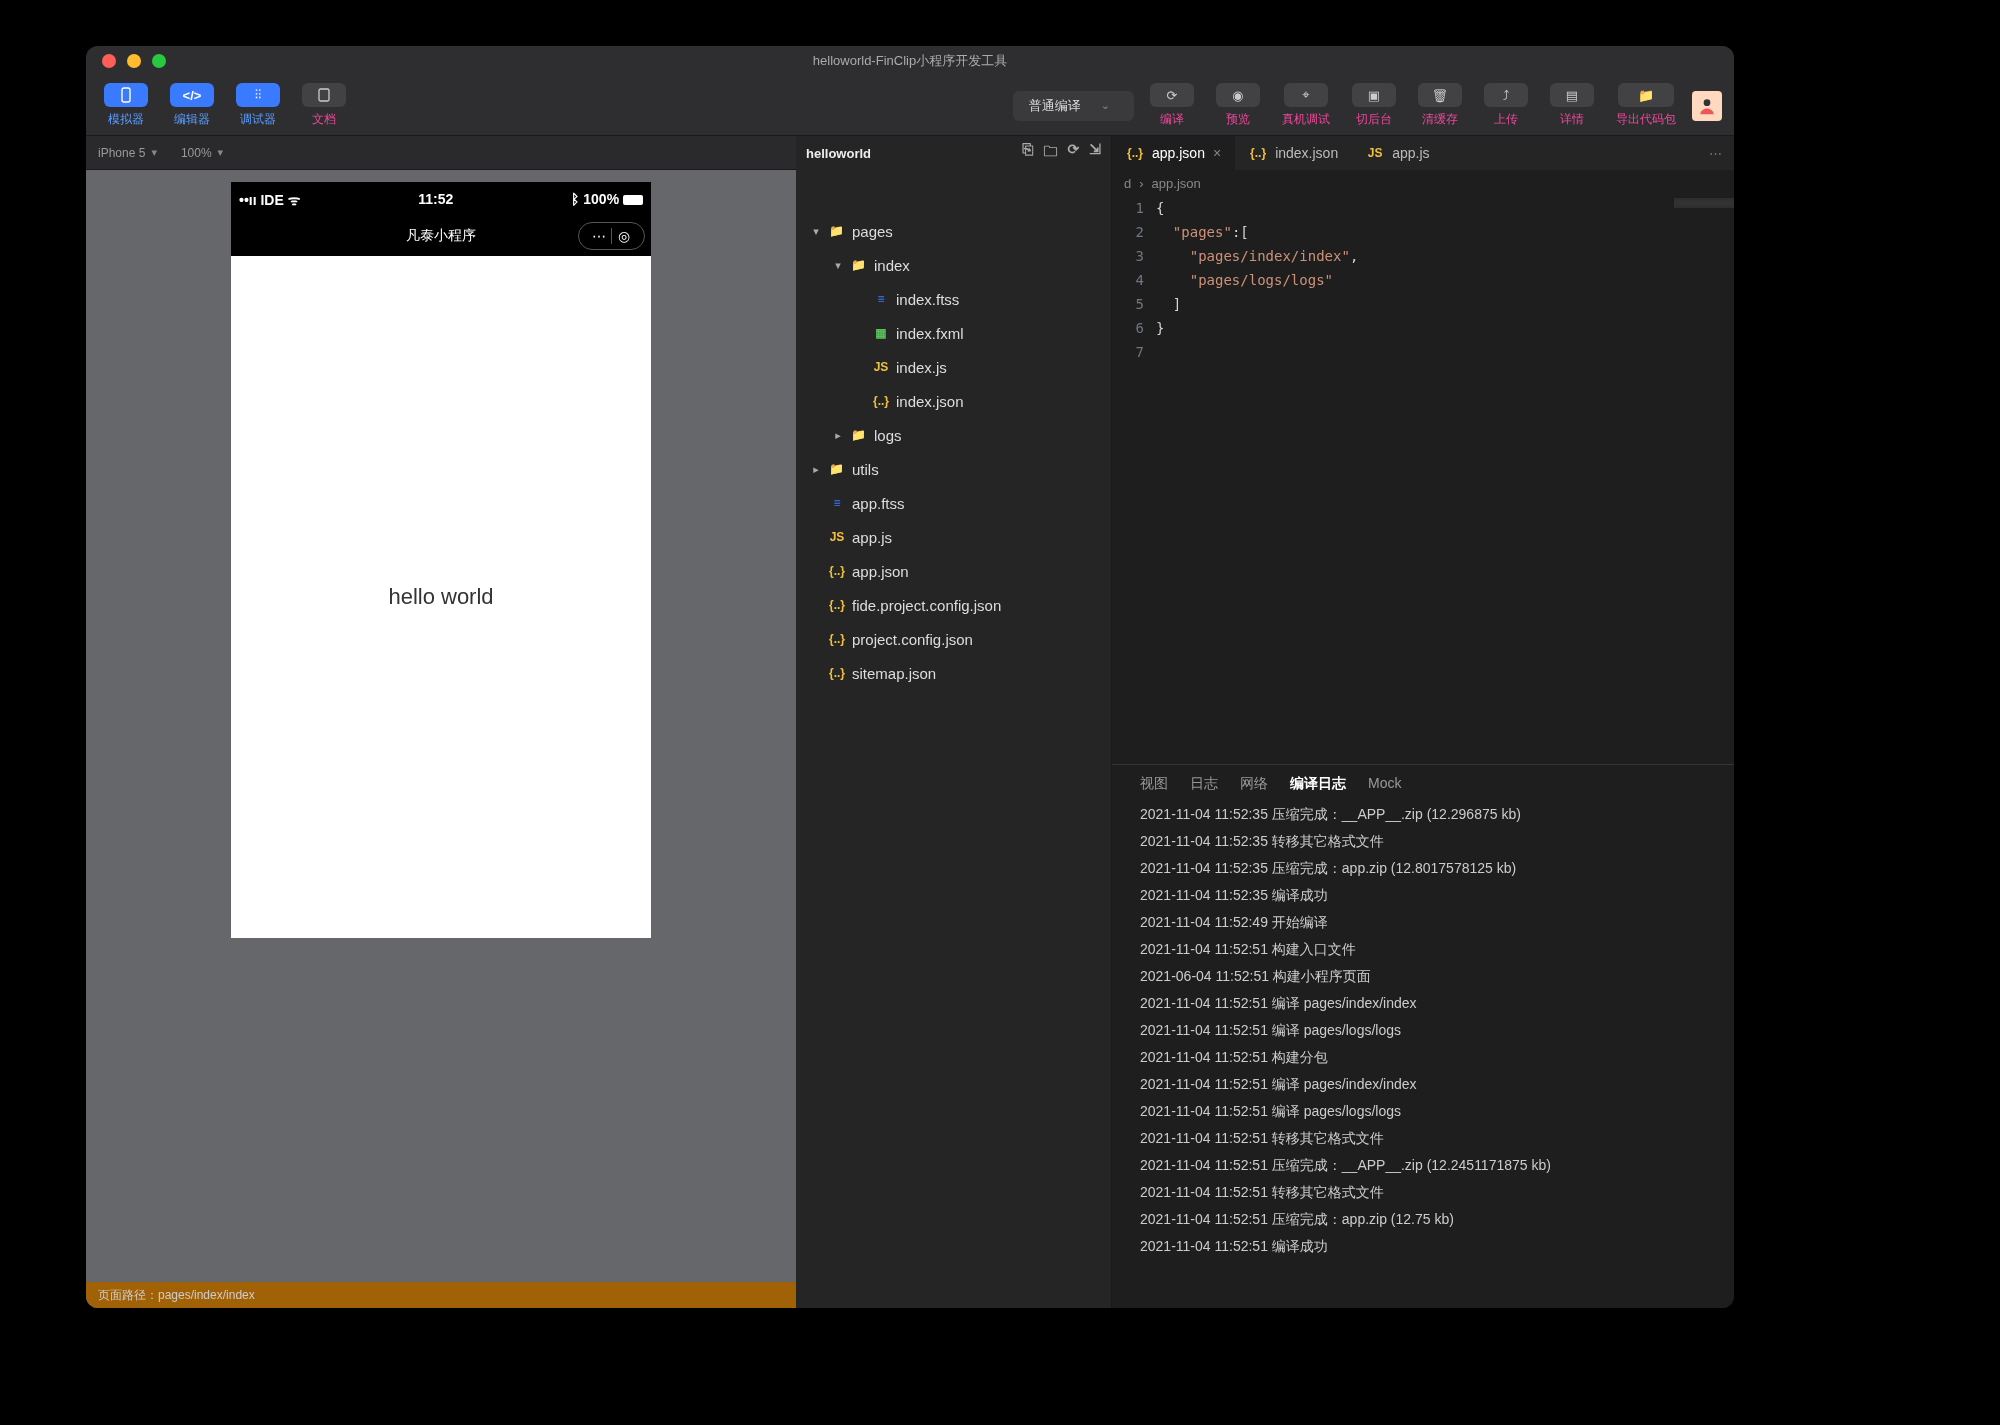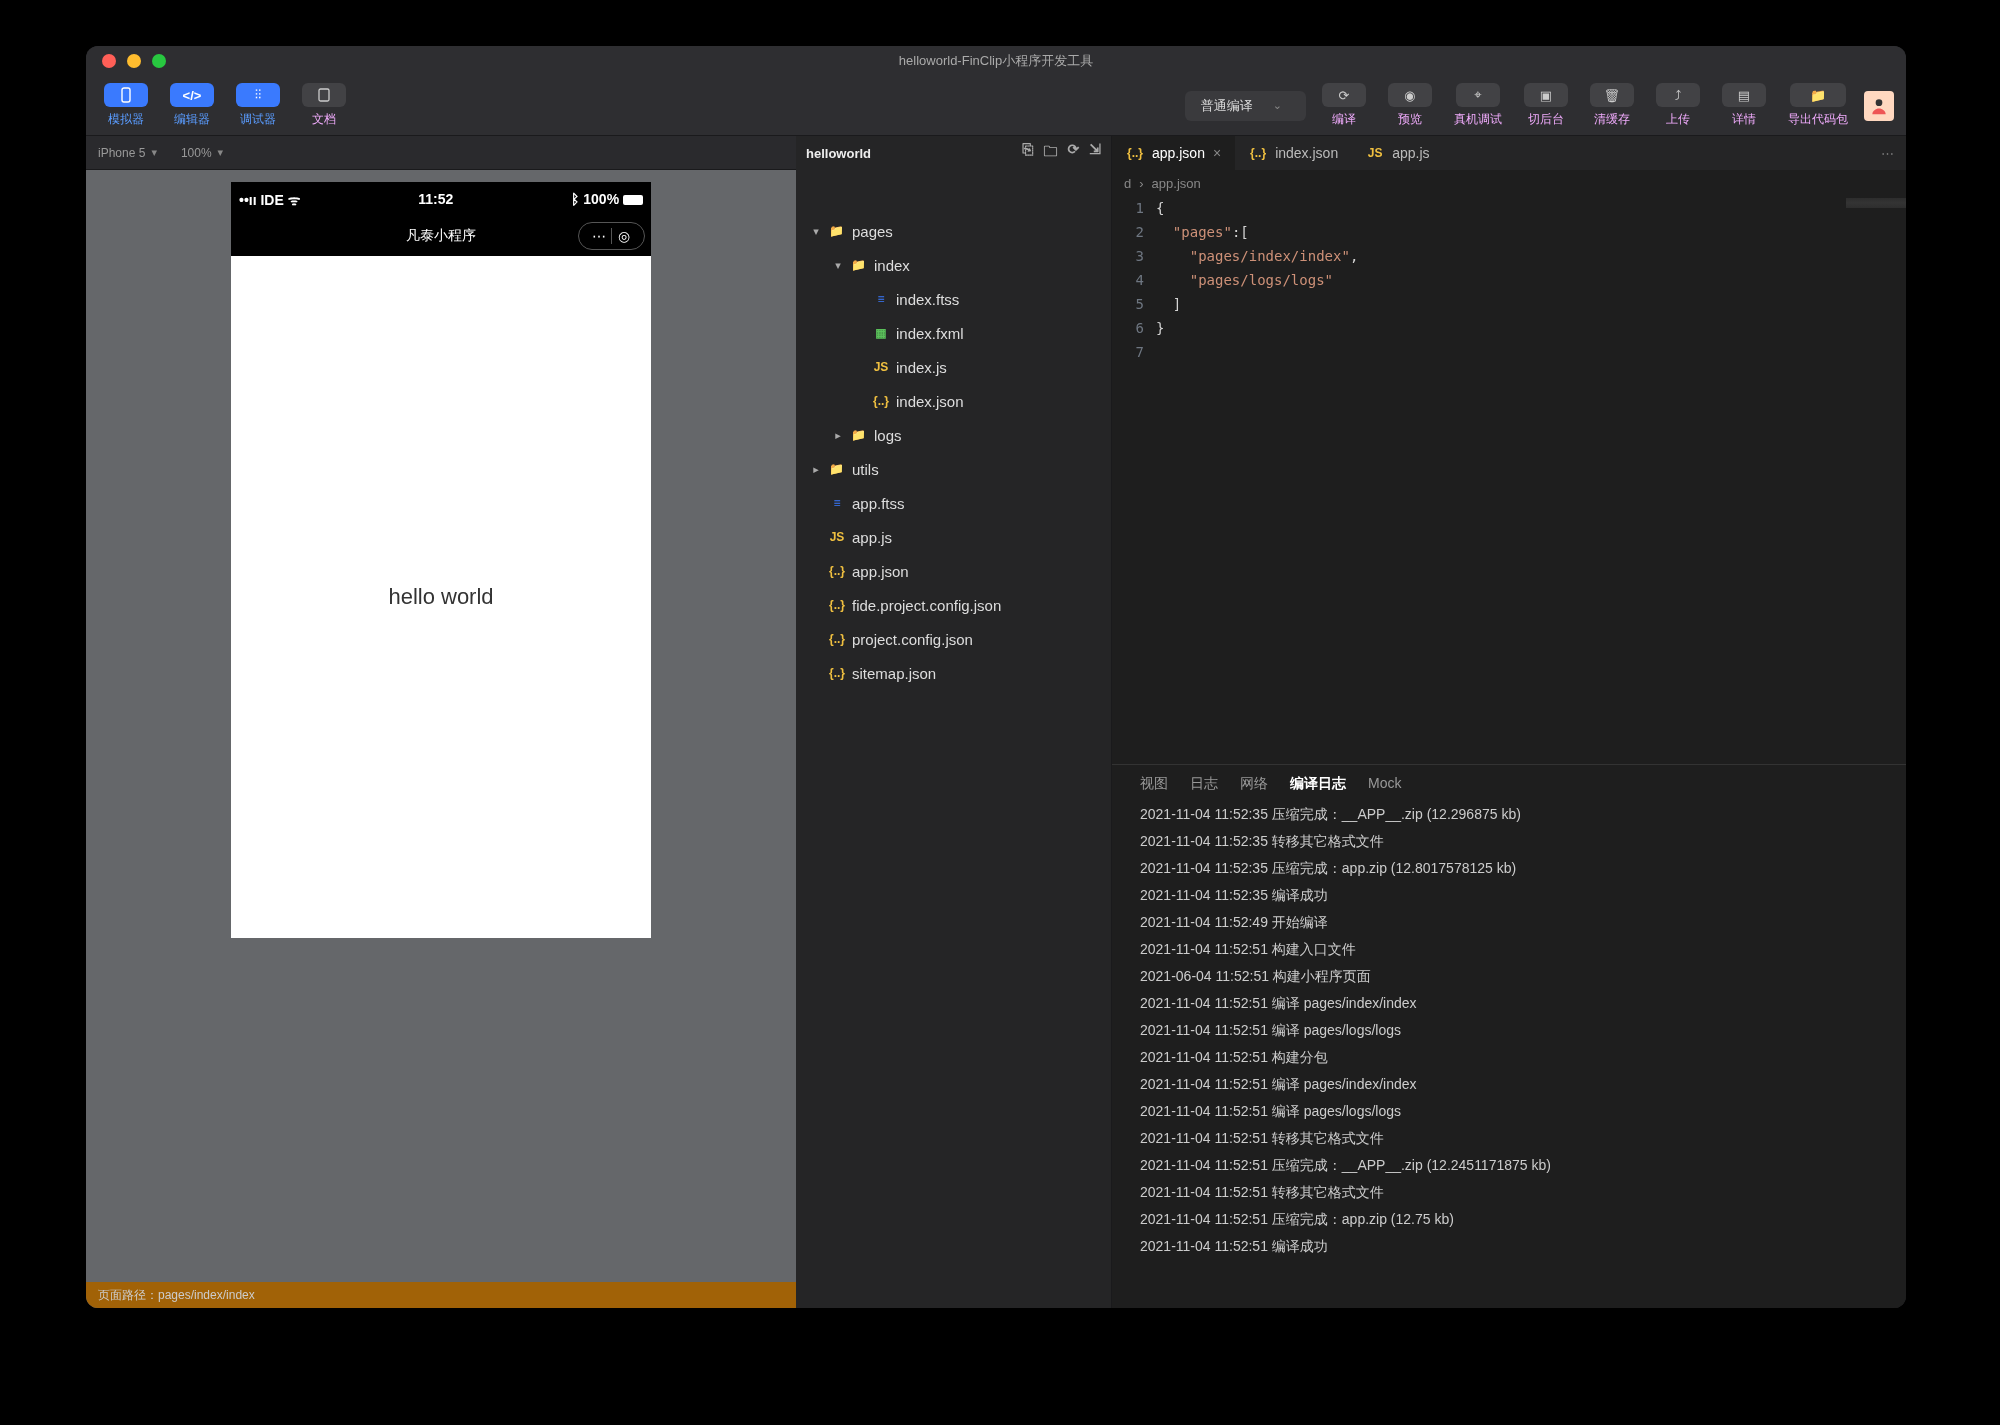--- a/index.html
+++ b/index.html
@@ -8,21 +8,21 @@
   font-family: -apple-system, "PingFang SC", sans-serif;
   font-size: 13px;
   color: #ccc;
   width: 2000px;
   height: 1425px;
   overflow: hidden;
 }
 .window {
   position: absolute;
   left: 86px; top: 46px;
-  width: 1820px;
+  width: 1648px;
   height: 1262px;
   background: #28292c;
   border-radius: 12px;
   overflow: hidden;
   display: flex;
   flex-direction: column;
 }
 .titlebar {
   height: 30px;
   background: #2e2e31;
@@ -62,21 +62,21 @@
 }
 .tbtn .pill {
   width: 44px; height: 24px;
   border-radius: 6px;
   display: flex;
   align-items: center;
   justify-content: center;
 }
 .tbtn .pill.blue { background: #3a7afe; color: #fff; }
 .tbtn .pill.grey { background: #424245; color: #ccc; }
-.tbtn span.lbl { font-size: 12px; color: #f0abfc; }
+.tbtn span.lbl { font-size: 12px; color: #ec4899; }
 .tbtn.blue span.lbl { color: #5a9cff; }
 .spacer { flex: 1; }
 .compile-select {
   background: #3a3a3d;
   border-radius: 6px;
   padding: 6px 24px 6px 16px;
   color: #ddd;
   font-size: 13px;
   display: flex;
   align-items: center;

